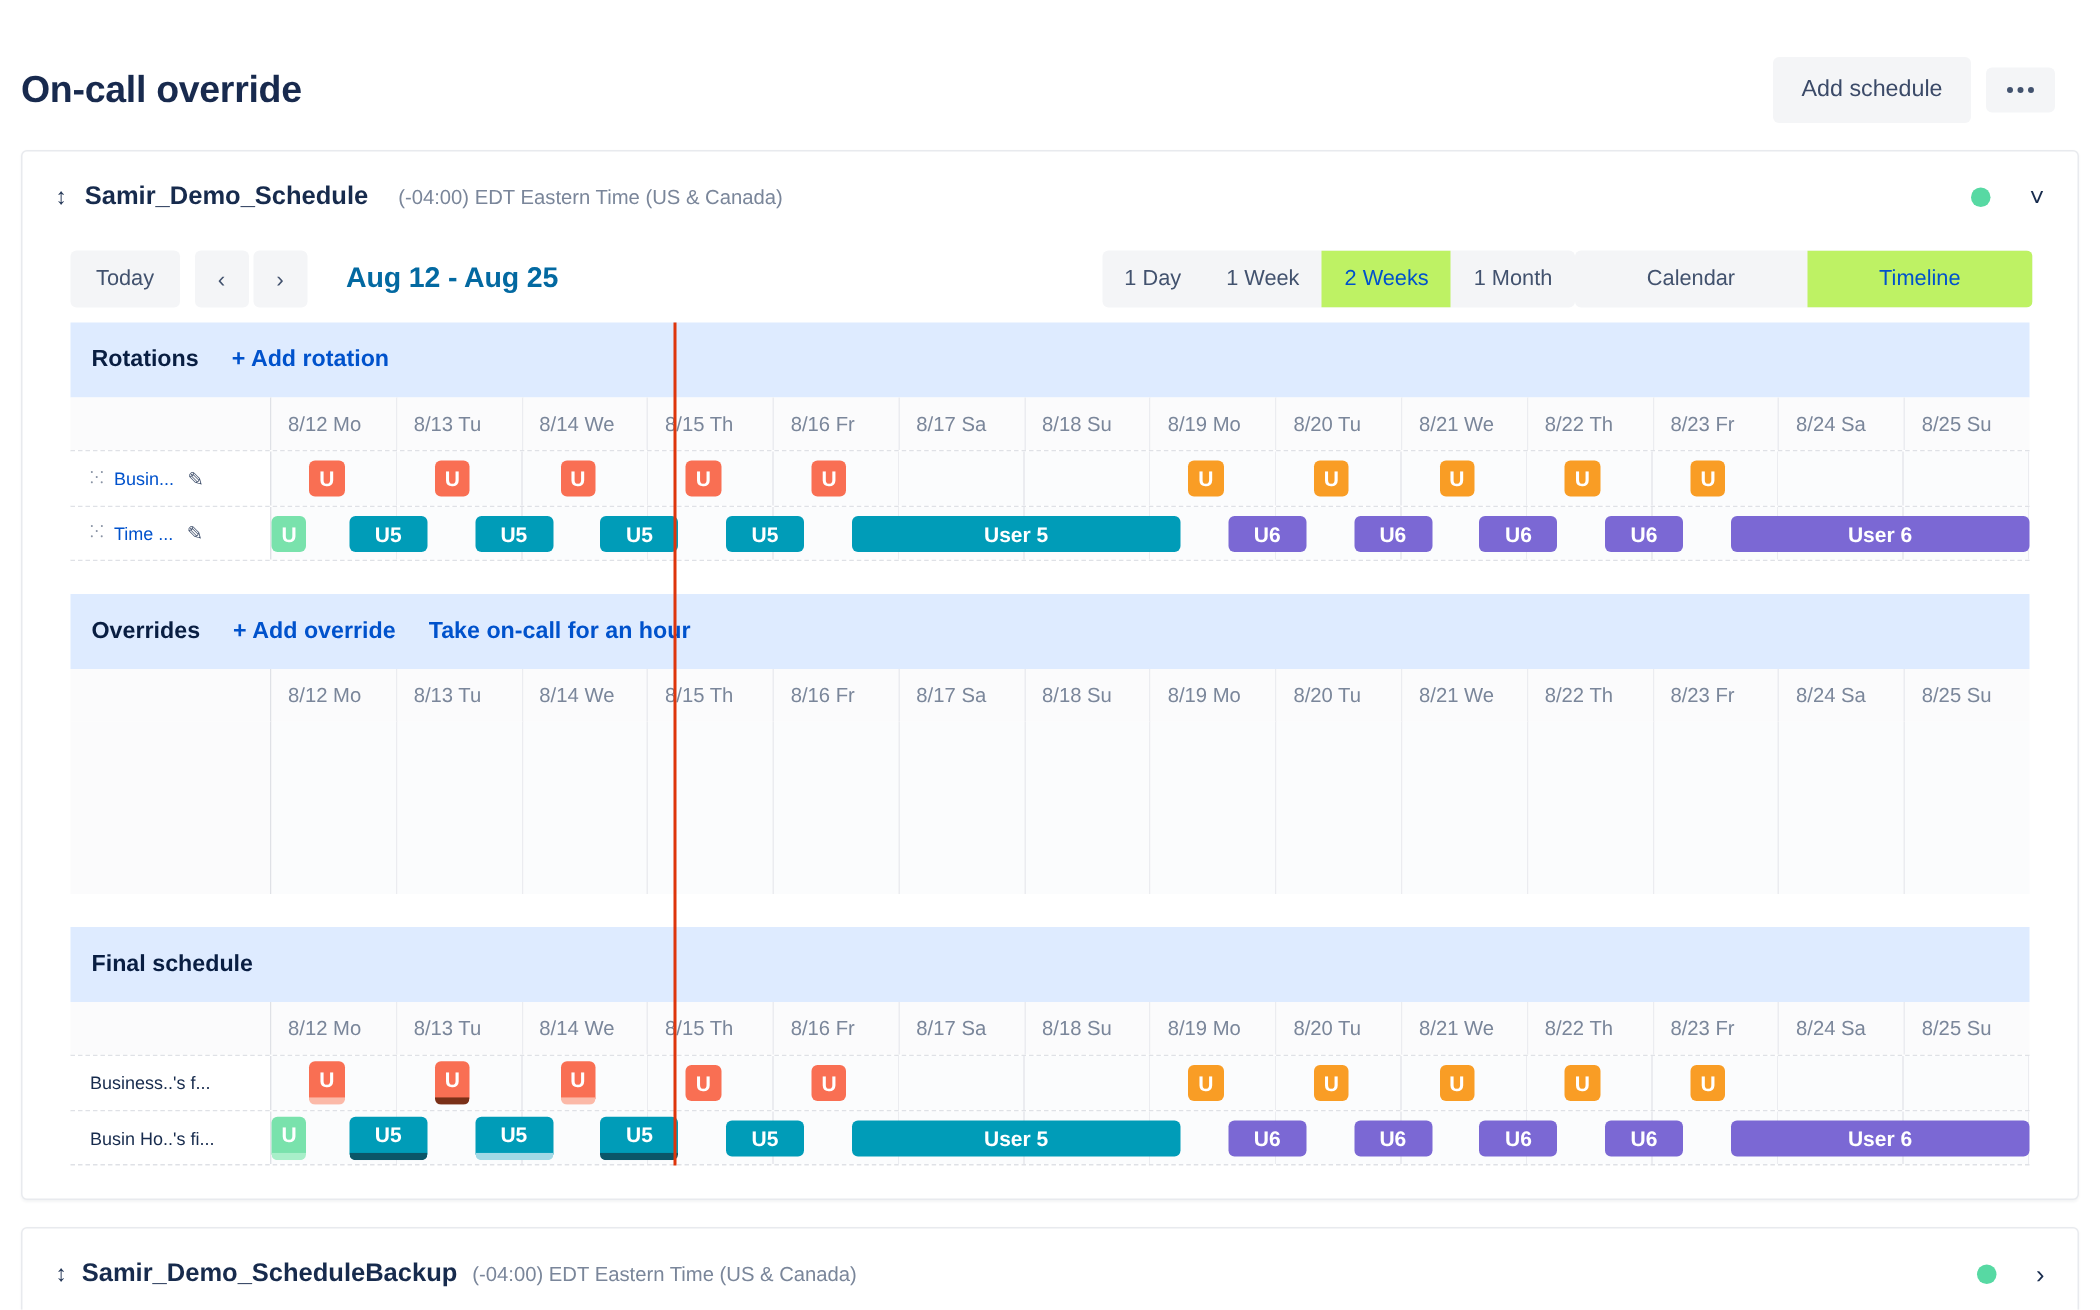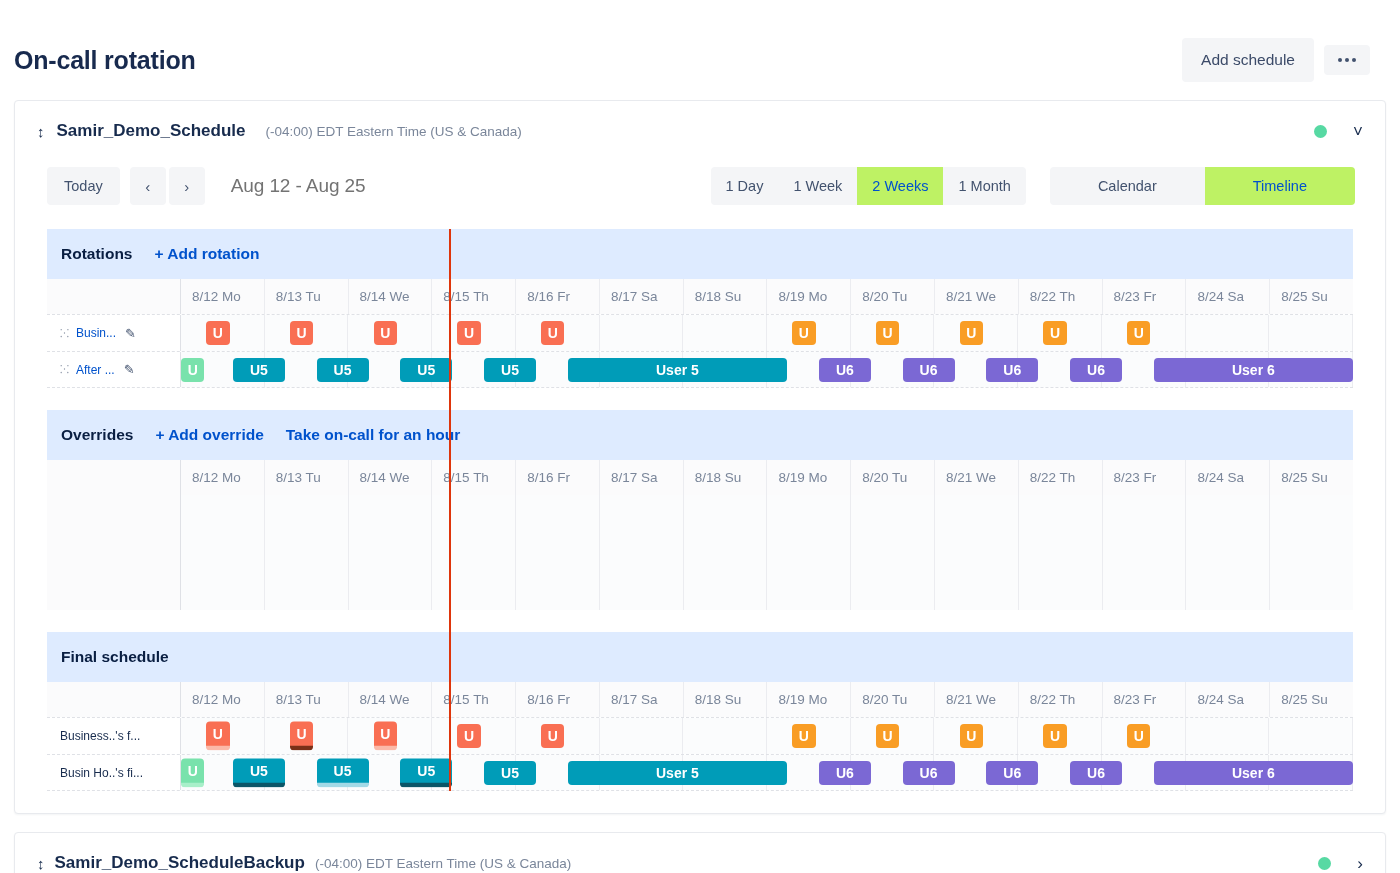--- a/index.html
+++ b/index.html
@@ -55,39 +55,39 @@
   }
   .sched-name { font-size: 17px; font-weight: bold; color: #172b4d; }
   .sched-tz { font-size: 13.5px; color: #7a869a; margin-left: 10px; }
   .head-right { margin-left: auto; display: flex; align-items: center; gap: 26px; }
   .status-dot { width: 13px; height: 13px; border-radius: 50%; background: #57d9a3; }
   .chev { color: #172b4d; font-size: 17px; line-height: 1; cursor: pointer; }
 
   
   .toolbar {
     display: flex; align-items: center;
-    padding: 8px 30px 24px 32px;
+    padding: 8px 30px 10px 32px;
   }
   .toolbar-left { display: flex; align-items: center; gap: 10px; }
   .t-btn {
     background: #f4f5f7; border: none; border-radius: 4px;
     color: #42526e; font-size: 14.5px; cursor: pointer;
     padding: 11px 17px; font-family: "Liberation Sans", sans-serif;
   }
   .nav-group { display: flex; gap: 3px; }
   .nav-btn {
     background: #f4f5f7; border: none; border-radius: 4px;
     color: #42526e; font-size: 15px; cursor: pointer;
     width: 36px; height: 38px; display:flex; align-items:center; justify-content:center;
   }
   .range-label {
-    font-size: 19px; font-weight: normal; color: #737373;
+    font-size: 19px; font-weight: bold; color: #0369a1;
     margin-left: 16px; letter-spacing: -0.1px;
   }
-  .toolbar-right { margin-left: auto; display: flex; align-items: center; gap: 24px; }
+  .toolbar-right { margin-left: auto; display: flex; align-items: center; }
   .seg {
     display: flex; background: #f4f5f7; border-radius: 4px; overflow: hidden;
   }
   .seg-item {
     border: none; background: transparent; cursor: pointer;
     font-size: 14.5px; color: #42526e; padding: 11px 15px;
     font-family: "Liberation Sans", sans-serif;
   }
   .seg-item.active { background: #bef264; color: #0052cc; }
   .seg.wide .seg-item { padding: 11px 48px; }
@@ -175,21 +175,21 @@
     padding: 20px 22px;
     box-shadow: 0 1px 2px rgba(9,30,66,0.05);
   }
 </style>
 </head>
 <body>
 
 <div class="page">
 
   <div class="topbar">
-    <div class="page-title">On-call rotation</div>
+    <div class="page-title">On-call override</div>
     <div class="topbar-actions">
       <button class="btn-grey">Add schedule</button>
       <button class="btn-dots">
         <span class="dot3"></span>
           <span class="dot3"></span>
           <span class="dot3"></span>
       </button>
     </div>
   </div>
 
@@ -269,21 +269,21 @@
               <div class="blk" style="left: 52.1429%; width: 2%; background: rgb(249, 157, 37);">U</div>
               <div class="blk" style="left: 59.2857%; width: 2%; background: rgb(249, 157, 37);">U</div>
               <div class="blk" style="left: 66.4286%; width: 2%; background: rgb(249, 157, 37);">U</div>
               <div class="blk" style="left: 73.5714%; width: 2%; background: rgb(249, 157, 37);">U</div>
               <div class="blk" style="left: 80.7143%; width: 2%; background: rgb(249, 157, 37);">U</div>
             </div>
           </div>
           <div class="rot-row">
             <div class="rot-lbl">
               <span class="drag-handle">⁙</span>
-              <span class="rot-name" title="After hours">After ...</span>
+              <span class="rot-name" title="After hours">Time ...</span>
               <span class="pencil">✎</span>
             </div>
             <div class="track">
               <div class="blk" style="left: 0%; width: 2%; background: rgb(121, 226, 172);">U</div>
               <div class="blk" style="left: 4.42857%; width: 4.42857%; background: rgb(0, 156, 184);">U5</div>
               <div class="blk" style="left: 11.5714%; width: 4.42857%; background: rgb(0, 156, 184);">U5</div>
               <div class="blk" style="left: 18.7143%; width: 4.42857%; background: rgb(0, 156, 184);">U5</div>
               <div class="blk" style="left: 25.8571%; width: 4.42857%; background: rgb(0, 156, 184);">U5</div>
               <div class="blk" style="left: 33%; width: 18.7143%; background: rgb(0, 156, 184);">User 5</div>
               <div class="blk" style="left: 54.4286%; width: 4.42857%; background: rgb(123, 104, 212);">U6</div>

